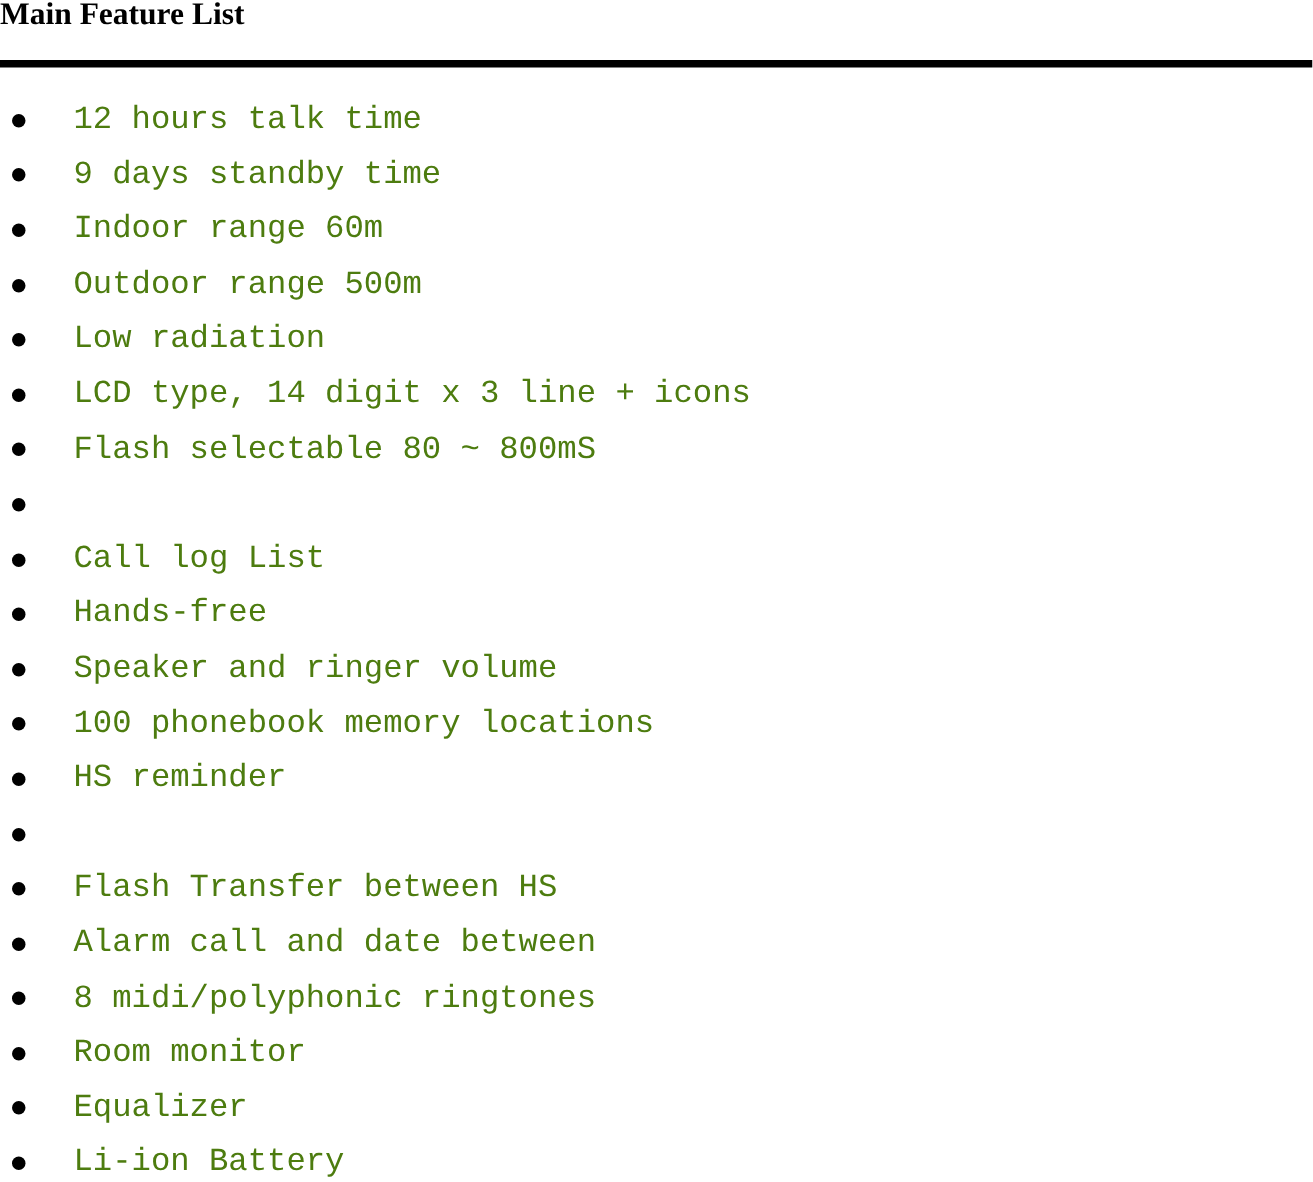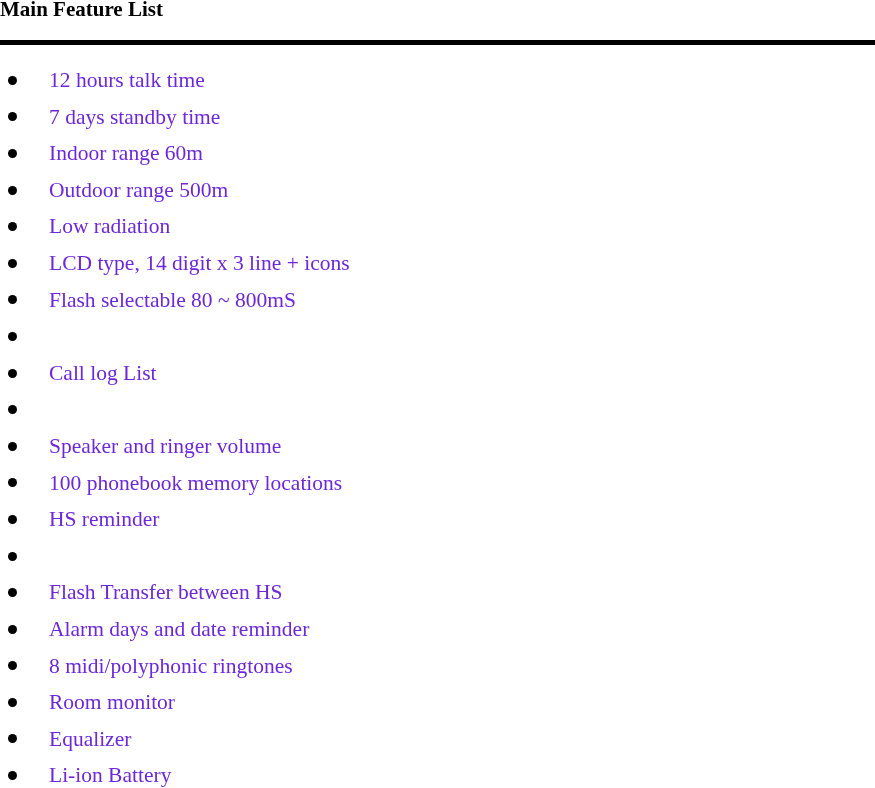--- a/index.html
+++ b/index.html
@@ -76,52 +76,52 @@
     width: 9px;
     height: 9px;
     margin-top: -4.5px;
     background: #000000;
     border-radius: 50%;
     display: block;
   }
 
   .feature-text {
     display: inline-block;
-    font-family: Liberation Serif, serif;
+    font-family: Liberation Mono, monospace;
     font-size: 21.5px;
     line-height: 36.6px;
-    color: #6d28d9;
+    color: #4d7c0f;
     vertical-align: top;
   }
 </style>
 </head>
 <body>
 
 <div class="page">
 
   <h1 class="doc-title">Main Feature List</h1>
 
   <div class="title-rule"></div>
 
   <ul class="feature-list">
       <li class="feature-item"><span class="bullet-icon"></span><span class="feature-text">12 hours talk time</span></li>
-      <li class="feature-item"><span class="bullet-icon"></span><span class="feature-text">7 days standby time</span></li>
+      <li class="feature-item"><span class="bullet-icon"></span><span class="feature-text">9 days standby time</span></li>
       <li class="feature-item"><span class="bullet-icon"></span><span class="feature-text">Indoor range 60m</span></li>
       <li class="feature-item"><span class="bullet-icon"></span><span class="feature-text">Outdoor range 500m</span></li>
       <li class="feature-item"><span class="bullet-icon"></span><span class="feature-text">Low radiation</span></li>
       <li class="feature-item"><span class="bullet-icon"></span><span class="feature-text">LCD type, 14 digit x 3 line + icons</span></li>
       <li class="feature-item"><span class="bullet-icon"></span><span class="feature-text">Flash selectable 80 ~ 800mS</span></li>
       <li class="feature-item"><span class="bullet-icon"></span></li>
       <li class="feature-item"><span class="bullet-icon"></span><span class="feature-text">Call log List</span></li>
-      <li class="feature-item"><span class="bullet-icon"></span></li>
+      <li class="feature-item"><span class="bullet-icon"></span><span class="feature-text">Hands-free</span></li>
       <li class="feature-item"><span class="bullet-icon"></span><span class="feature-text">Speaker and ringer volume</span></li>
       <li class="feature-item"><span class="bullet-icon"></span><span class="feature-text">100 phonebook memory locations</span></li>
       <li class="feature-item"><span class="bullet-icon"></span><span class="feature-text">HS reminder</span></li>
       <li class="feature-item"><span class="bullet-icon"></span></li>
       <li class="feature-item"><span class="bullet-icon"></span><span class="feature-text">Flash Transfer between HS</span></li>
-      <li class="feature-item"><span class="bullet-icon"></span><span class="feature-text">Alarm days and date reminder</span></li>
+      <li class="feature-item"><span class="bullet-icon"></span><span class="feature-text">Alarm call and date between</span></li>
       <li class="feature-item"><span class="bullet-icon"></span><span class="feature-text">8 midi/polyphonic ringtones</span></li>
       <li class="feature-item"><span class="bullet-icon"></span><span class="feature-text">Room monitor</span></li>
       <li class="feature-item"><span class="bullet-icon"></span><span class="feature-text">Equalizer</span></li>
       <li class="feature-item"><span class="bullet-icon"></span><span class="feature-text">Li-ion Battery</span></li>
     </ul>
 
 </div>
 
 </body></html>

